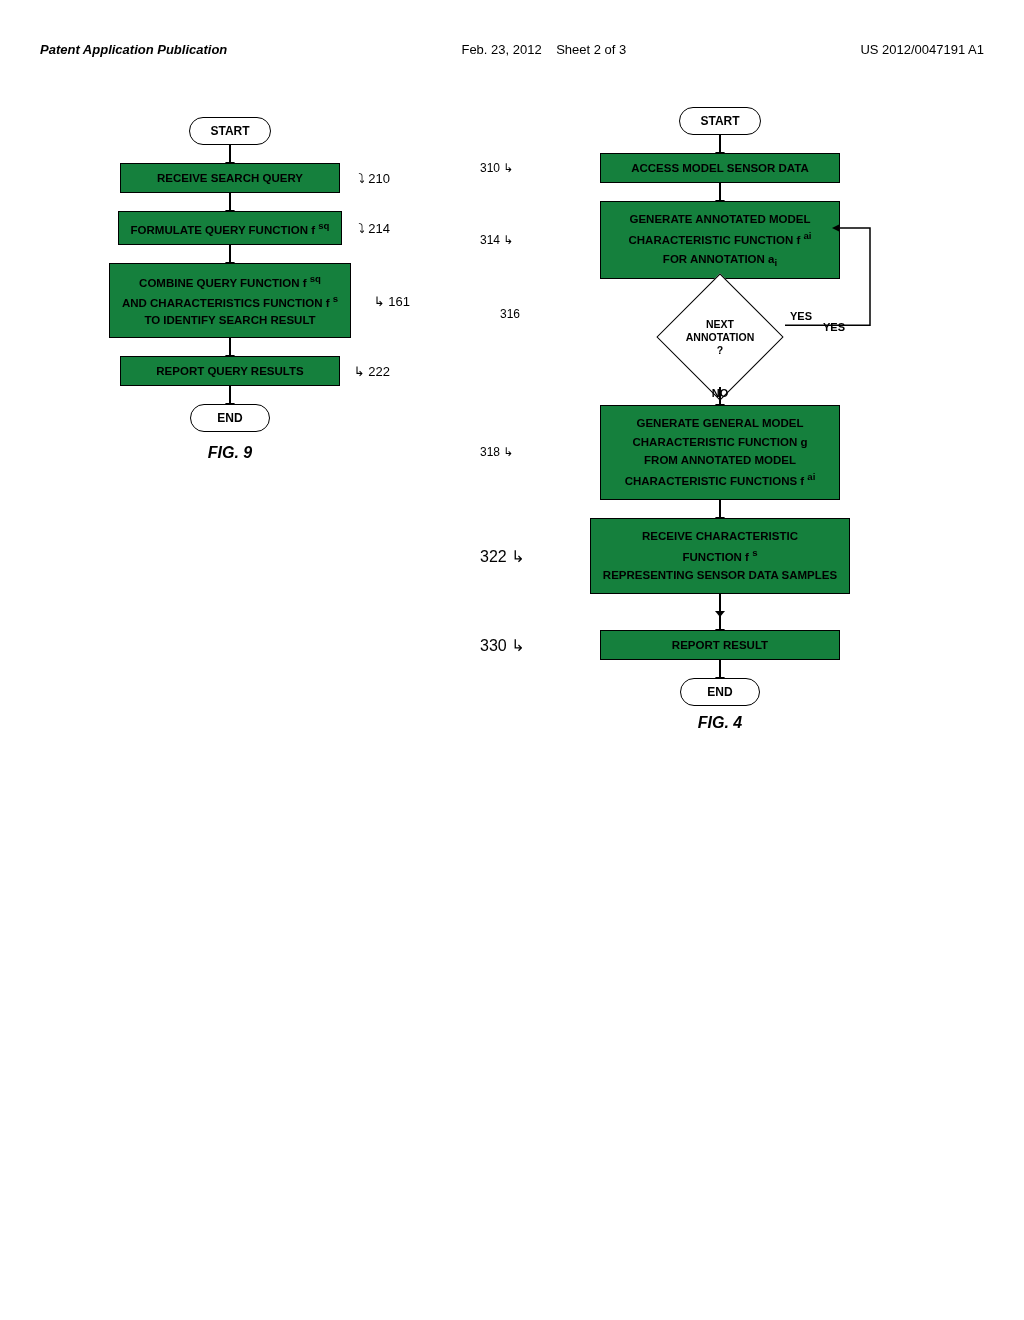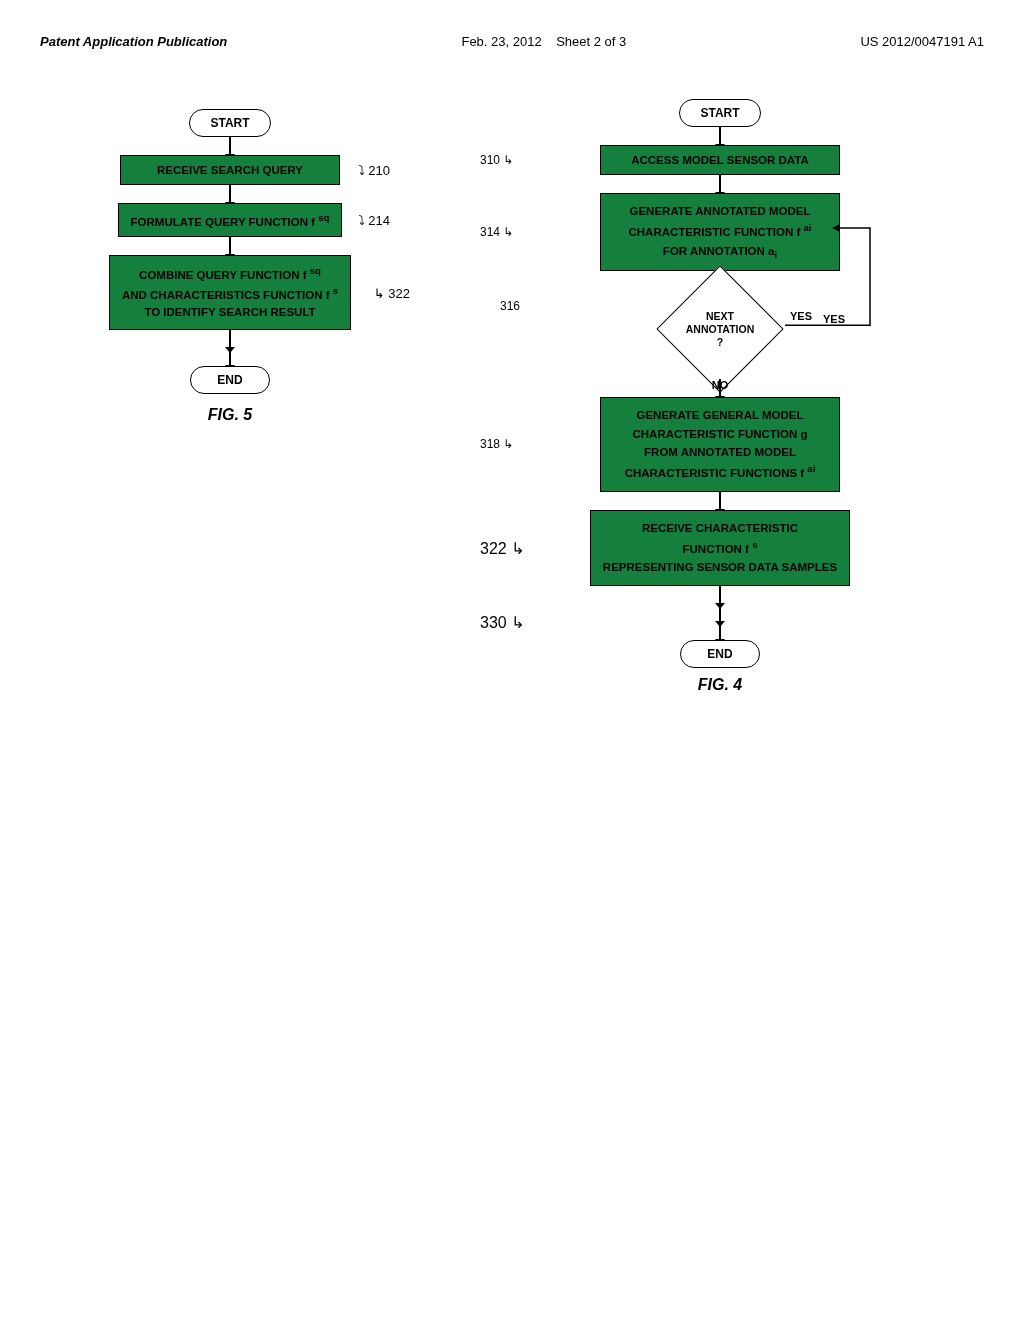--- a/index.html
+++ b/index.html
@@ -9,21 +9,21 @@
       width: 1024px;
       min-height: 1320px;
       position: relative;
       overflow-x: hidden;
     }
 
     .page {
       width: 1024px;
       min-height: 1320px;
       background: #fff;
-      padding: 24px 40px;
+      padding: 32px 40px;
       position: relative;
     }
 
     .header {
       display: flex;
       justify-content: space-between;
       align-items: flex-start;
       padding: 10px 0 30px 0;
       font-size: 13px;
       color: #000;
@@ -205,33 +205,39 @@
         <div class="arrow-down" style="height:18px;"></div>
 
         <div class="flow-row" style="position:relative; width:100%; justify-content:center; display:flex;">
           <div class="flow-node">
             <span class="node-rect" style="min-width:220px; line-height:1.5;">
               COMBINE QUERY FUNCTION f <sup>sq</sup><br>
               AND CHARACTERISTICS FUNCTION f <sup>s</sup><br>
               TO IDENTIFY SEARCH RESULT
             </span>
           </div>
-          <span style="position:absolute; right:10px; top:50%; transform:translateY(-50%); font-size:13px;">↳ 322</span>
-        </div>
-
-        <div class="arrow-down" style="height:18px;"></div>
-
+          <span style="position:absolute; right:10px; top:50%; transform:translateY(-50%); font-size:13px;">↳ 161</span>
+        </div>
+
+        <div class="arrow-down" style="height:18px;"></div>
+
+        <div class="flow-row" style="position:relative; width:100%; justify-content:center; display:flex;">
+          <div class="flow-node">
+            <span class="node-rect" style="min-width:220px;">REPORT QUERY RESULTS</span>
+          </div>
+          <span style="position:absolute; right:30px; top:50%; transform:translateY(-50%); font-size:13px;">↳ 222</span>
+        </div>
 
         <div class="arrow-down" style="height:18px;"></div>
 
         <div class="flow-node">
           <span class="node-rounded">END</span>
         </div>
 
-        <div class="fig-label" style="margin-top:12px;">FIG. 5</div>
+        <div class="fig-label" style="margin-top:12px;">FIG. 9</div>
       </div>
     </div>
 
     <div class="fig4-container">
       <div class="fig4-flow">
 
         <div class="flow-node">
           <span class="node-rounded">START</span>
         </div>
 
@@ -310,20 +316,23 @@
           </div>
         </div>
 
         <div class="arrow-down" style="height:18px;"></div>
 
 
         <div class="arrow-down" style="height:18px;"></div>
 
         <div class="flow-row" style="position:relative; width:100%; justify-content:center; display:flex;">
           <span style="position:absolute; left:0; top:50%; transform:translateY(-50%); font-size:16px;">330 ↳</span>
+          <div class="flow-node">
+            <span class="node-rect" style="min-width:240px;">REPORT RESULT</span>
+          </div>
         </div>
 
         <div class="arrow-down" style="height:18px;"></div>
 
         <div class="flow-node">
           <span class="node-rounded">END</span>
         </div>
 
         <div class="fig-label" style="">FIG. 4</div>
 

